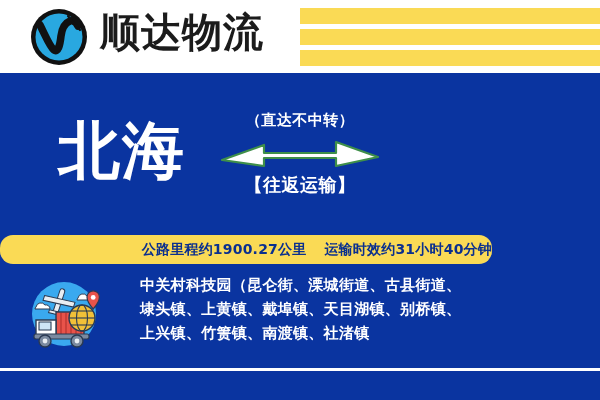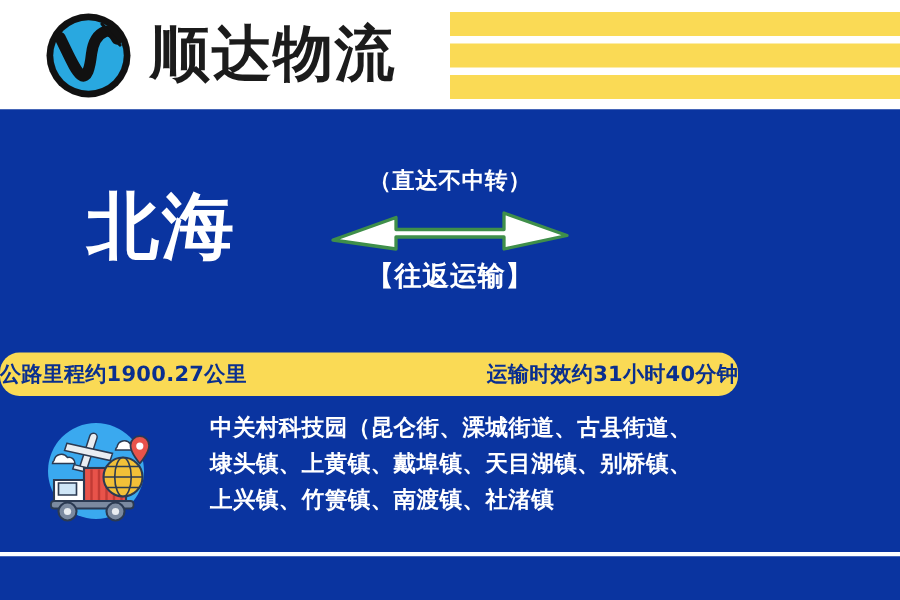--- a/index.html
+++ b/index.html
@@ -44,42 +44,42 @@
     position:relative;
     width:62px;height:62px;
     flex:0 0 62px;
   }
   .logo-mark svg{display:block;width:62px;height:62px;}
   .brand{
     display:flex;flex-direction:column;justify-content:center;
     margin-top:-2px;
   }
   .brand-cn{
-    font-family:Liberation Serif, serif;
+    font-family:Liberation Mono, monospace;
     font-size:40px;line-height:42px;
     font-weight:bold;color:#1b1b1b;
     letter-spacing:1px;
   }
   .brand-en{
     font-family:"Liberation Sans",sans-serif;
     font-size:11px;line-height:14px;
     font-weight:bold;color:#3a3a3a;
     letter-spacing:6.5px;
     margin-top:2px;margin-left:3px;
   }
 
   
   .route{
     position:absolute;left:0;top:73px;width:600px;height:162px;
     background:#0a34a0;
   }
   .city{
     position:absolute;top:50px;
     font-family:"DejaVu Sans","Liberation Sans",sans-serif;
-    font-size:48px;line-height:56px;font-weight:bold;
+    font-size:62px;line-height:56px;font-weight:bold;
     color:#ffffff;letter-spacing:2px;
     white-space:nowrap;
   }
   .city.origin{left:58px;}
   .city.dest{right:58px;}
 
   .mid{
     position:absolute;left:50%;top:38px;
     transform:translateX(-50%);
     width:220px;
@@ -102,21 +102,21 @@
     font-size:18px;line-height:17px;font-weight:bold;
     color:#ffffff;
     letter-spacing:0.5px;
     white-space:nowrap;
   }
 
   
   .infobar{
     position:absolute;left:0;top:235px;width:492px;height:29px;
     background:#fada55;
-    display:flex;align-items:center;justify-content:space-between;
+    display:flex;align-items:center;justify-content:flex-end;
     gap:18px;
     border-radius:13px;
   }
   .infobar span{
     font-family:"DejaVu Sans","Liberation Sans",sans-serif;
     font-size:14px;font-weight:bold;color:#0a2f8f;
     letter-spacing:0.2px;white-space:nowrap;
   }
 
   

